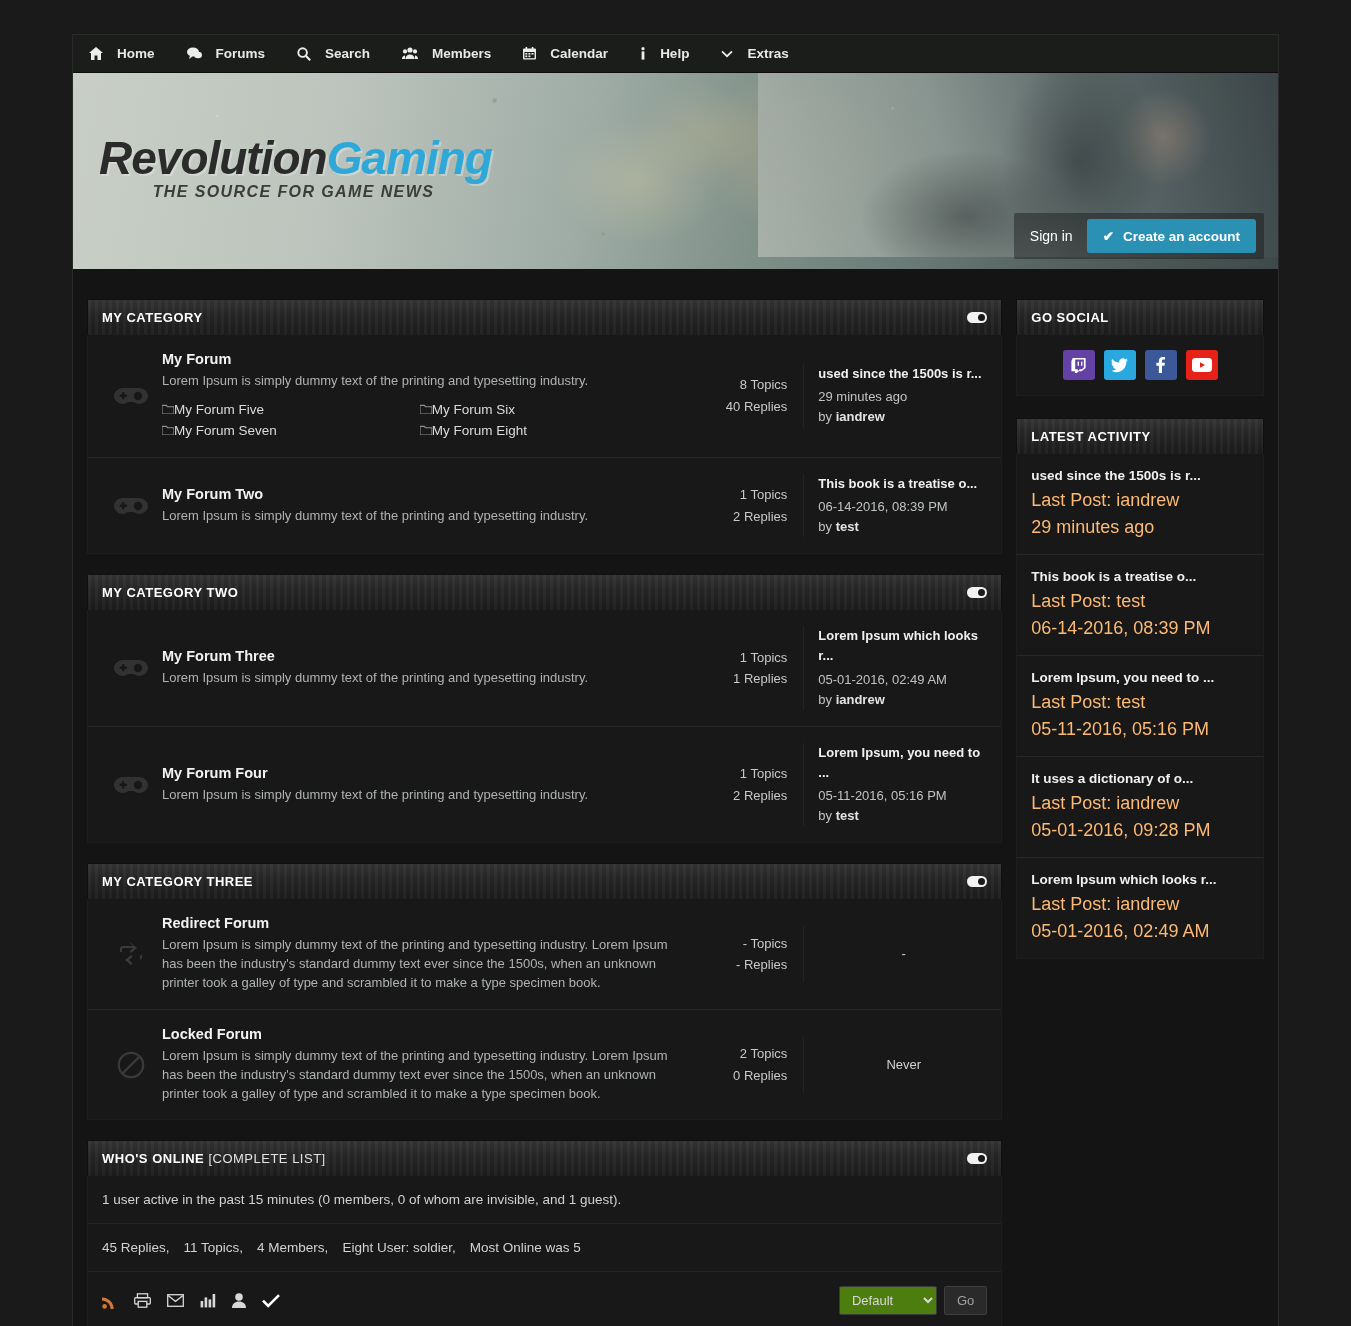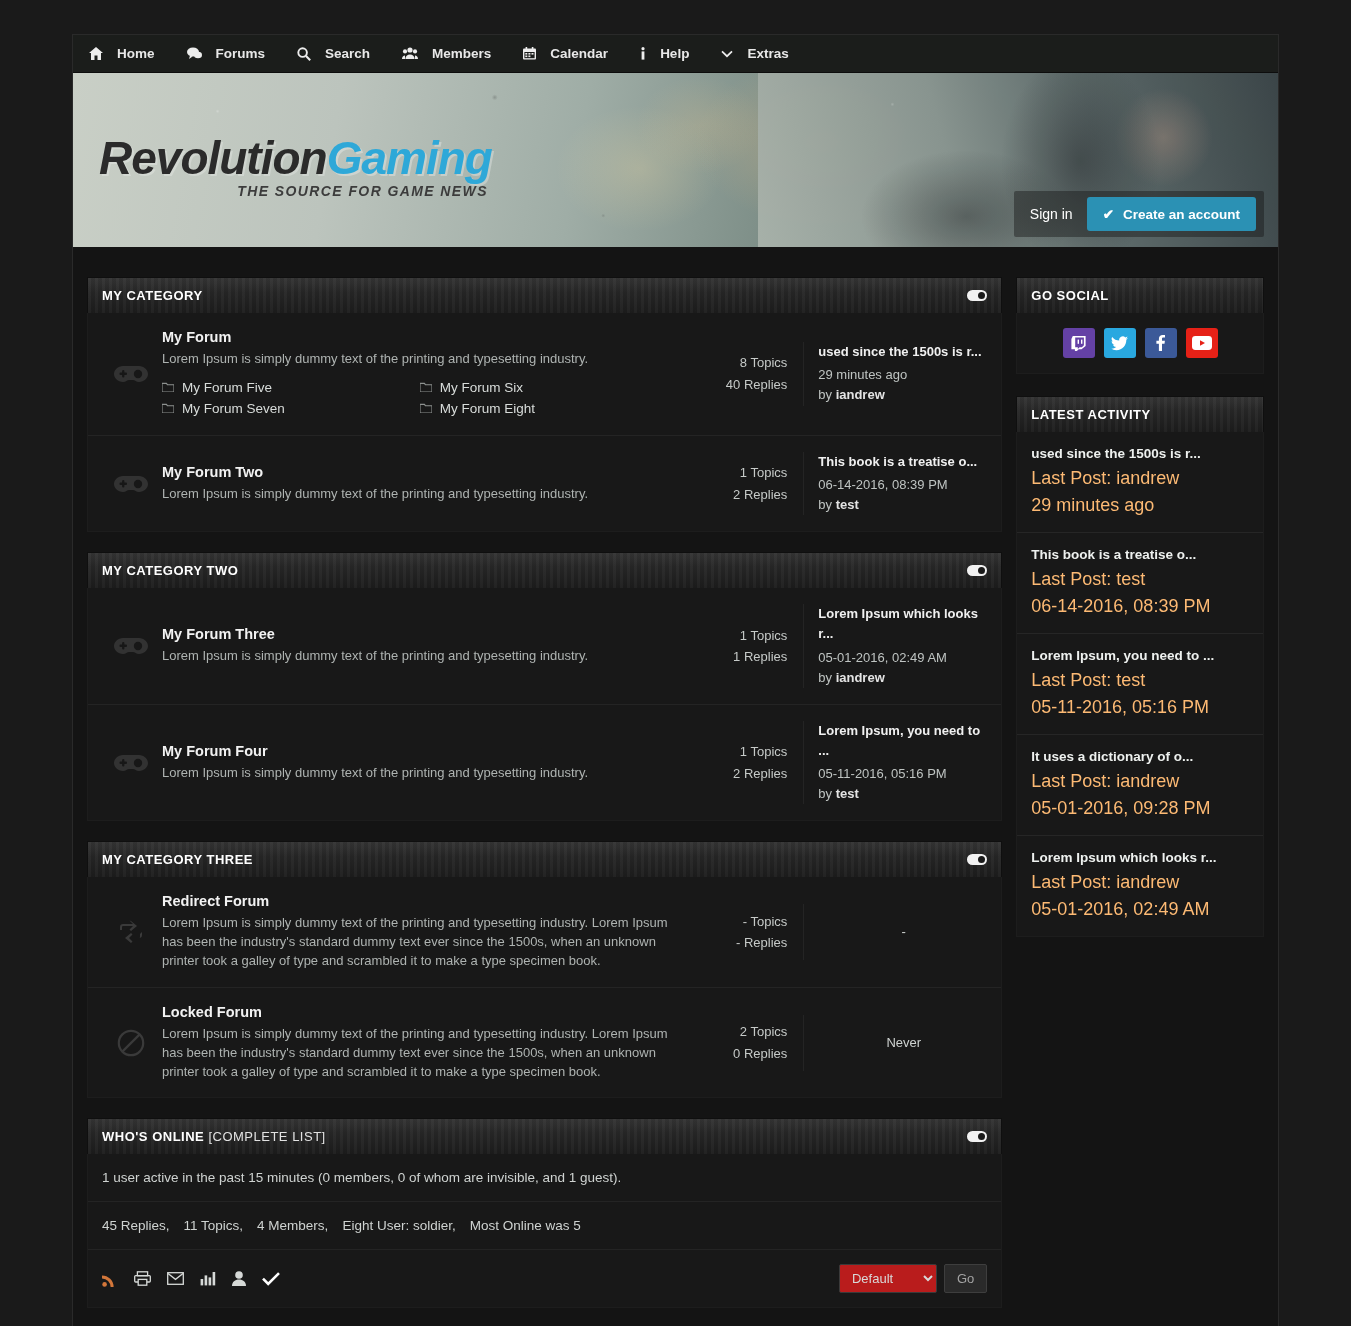--- a/index.html
+++ b/index.html
@@ -33,21 +33,21 @@
   .navitem {
     display: flex; align-items: center; gap: 14px;
     color: #e8e8e8; font-size: 13.5px; font-weight: bold;
     padding: 0 18px 0 0; margin-right: 14px;
     height: 38px; cursor: pointer;
   }
   .navicon { font-size: 13px; color: #ededed; display:inline-block; line-height:1; }
 
   
   .banner {
-    height: 174px; position: relative; overflow: hidden;
+    height: 196px; position: relative; overflow: hidden;
     background:
       radial-gradient(ellipse 180px 120px at 62% 40%, rgba(255,200,130,.30), transparent 70%),
       radial-gradient(ellipse 120px 90px at 47% 55%, rgba(255,225,160,.22), transparent 70%),
       radial-gradient(ellipse 90px 70px at 52% 30%, rgba(255,210,140,.18), transparent 70%),
       linear-gradient(100deg, #c9cfc6 0%, #bcc4bd 22%, #9fada6 42%, #7e8f88 58%, #6a7a77 70%, #55625f 82%, #3e4a49 100%);
   }
   .banner .soldier {
     position: absolute; right: 0; top: 0; width: 520px; height: 184px;
     background:
       radial-gradient(ellipse 110px 150px at 62% 48%, rgba(40,45,48,.55), transparent 72%),
@@ -63,22 +63,22 @@
       radial-gradient(circle 2px at 23% 63%, rgba(255,255,255,.18), transparent),
       radial-gradient(circle 3px at 35% 14%, rgba(60,60,60,.28), transparent),
       radial-gradient(circle 2px at 44% 82%, rgba(60,60,60,.22), transparent),
       radial-gradient(circle 2px at 68% 18%, rgba(255,255,255,.2), transparent);
   }
   .logo-wrap { position: absolute; left: 26px; top: 62px; }
   .logo-line { font-size: 46px; font-weight: bold; font-style: italic; letter-spacing: -1px; line-height: 1; }
   .logo-rev { color: #2b2b2b; text-shadow: 2px 2px 0 rgba(255,255,255,.25); }
   .logo-gam { color: #2ea8d8; text-shadow: 2px 2px 0 rgba(255,255,255,.3); }
   .logo-tag {
-    font-size: 14px; font-style: italic; font-weight: bold;
-    color: #3c3c3c; letter-spacing: 1.4px; text-align: right;
+    font-size: 16px; font-style: italic; font-weight: bold;
+    color: #3c3c3c; letter-spacing: 1.4px; text-align: center;
     margin-top: 2px; padding-right: 4px;
   }
   .auth {
     position: absolute; right: 14px; bottom: 10px;
     display: flex; align-items: center; gap: 14px;
     background: rgba(20,20,20,.42); padding: 6px 8px 6px 16px; border-radius: 2px; margin-left: 46px;
   }
   .signin { color: #fff; font-size: 14px; cursor: pointer; }
   .create-btn {
     background: #2b91b4; color: #fff; font-size: 13.5px; font-weight: bold;
@@ -126,21 +126,21 @@
   .frow:last-child { border-bottom: none; }
   .ficon {
     width: 62px; flex: 0 0 62px; display: flex; align-items: center; justify-content: center;
     color: #333; font-size: 26px;
   }
   .finfo { flex: 1 1 auto; padding-right: 14px; min-width: 0; }
   .fname { color: #f2f2f2; font-size: 14.5px; font-weight: bold; margin-bottom: 5px; cursor: pointer; }
   .fdesc { color: #aeb3b1; font-size: 13px; line-height: 1.45; }
   .subs { display: flex; flex-wrap: wrap; margin-top: 8px; }
   .sub-item {
-    width: 50%; display: flex; align-items: center; gap: 8px;
+    width: 50%; display: flex; align-items: center; gap: 0;
     color: #d8dcda; font-size: 13.5px; padding: 3px 0; cursor: pointer;
   }
   .sub-item .fold { color: #8d918f; font-size: 12px; }
   .fstats {
     width: 112px; flex: 0 0 112px; text-align: right;
     color: #c6cac8; font-size: 13px; line-height: 1.65; padding-right: 16px;
   }
   .flast {
     width: 186px; flex: 0 0 186px; font-size: 13px; color: #bfc4c2; line-height: 1.55;
     border-left: 1px solid #242424; padding-left: 14px; min-height: 56px;
@@ -154,21 +154,21 @@
     padding: 16px 14px; color: #cfd3d1; font-size: 13.5px;
     border-bottom: 1px solid #242424;
   }
   .wo-stats { padding: 16px 14px; color: #cfd3d1; font-size: 13.5px; border-bottom: 1px solid #242424; }
   .wo-stats span { margin-right: 14px; }
   .wo-foot { padding: 14px; display: flex; align-items: center; justify-content: space-between; }
   .foot-icons { display: flex; align-items: center; gap: 16px; font-size: 17px; color: #d6d9d7; }
   .foot-icons .rss { color: #d2763a; }
   .theme-pick { display: flex; align-items: center; gap: 7px; }
   .theme-select {
-    background: #b91c1c; color: #d9d9d9; border: 1px solid #3a3a3a;
+    background: #4d7c0f; color: #d9d9d9; border: 1px solid #3a3a3a;
     font-size: 13px; padding: 5px 8px; width: 98px; border-radius: 2px;
     font-family: "Liberation Sans", sans-serif;
   }
   .go-btn {
     background: #2a2a2a; color: #a3a3a3; border: 1px solid #3e3e3e;
     font-size: 13px; padding: 6px 12px; border-radius: 2px; cursor: pointer;
     font-family: "Liberation Sans", sans-serif;
   }
 
   

